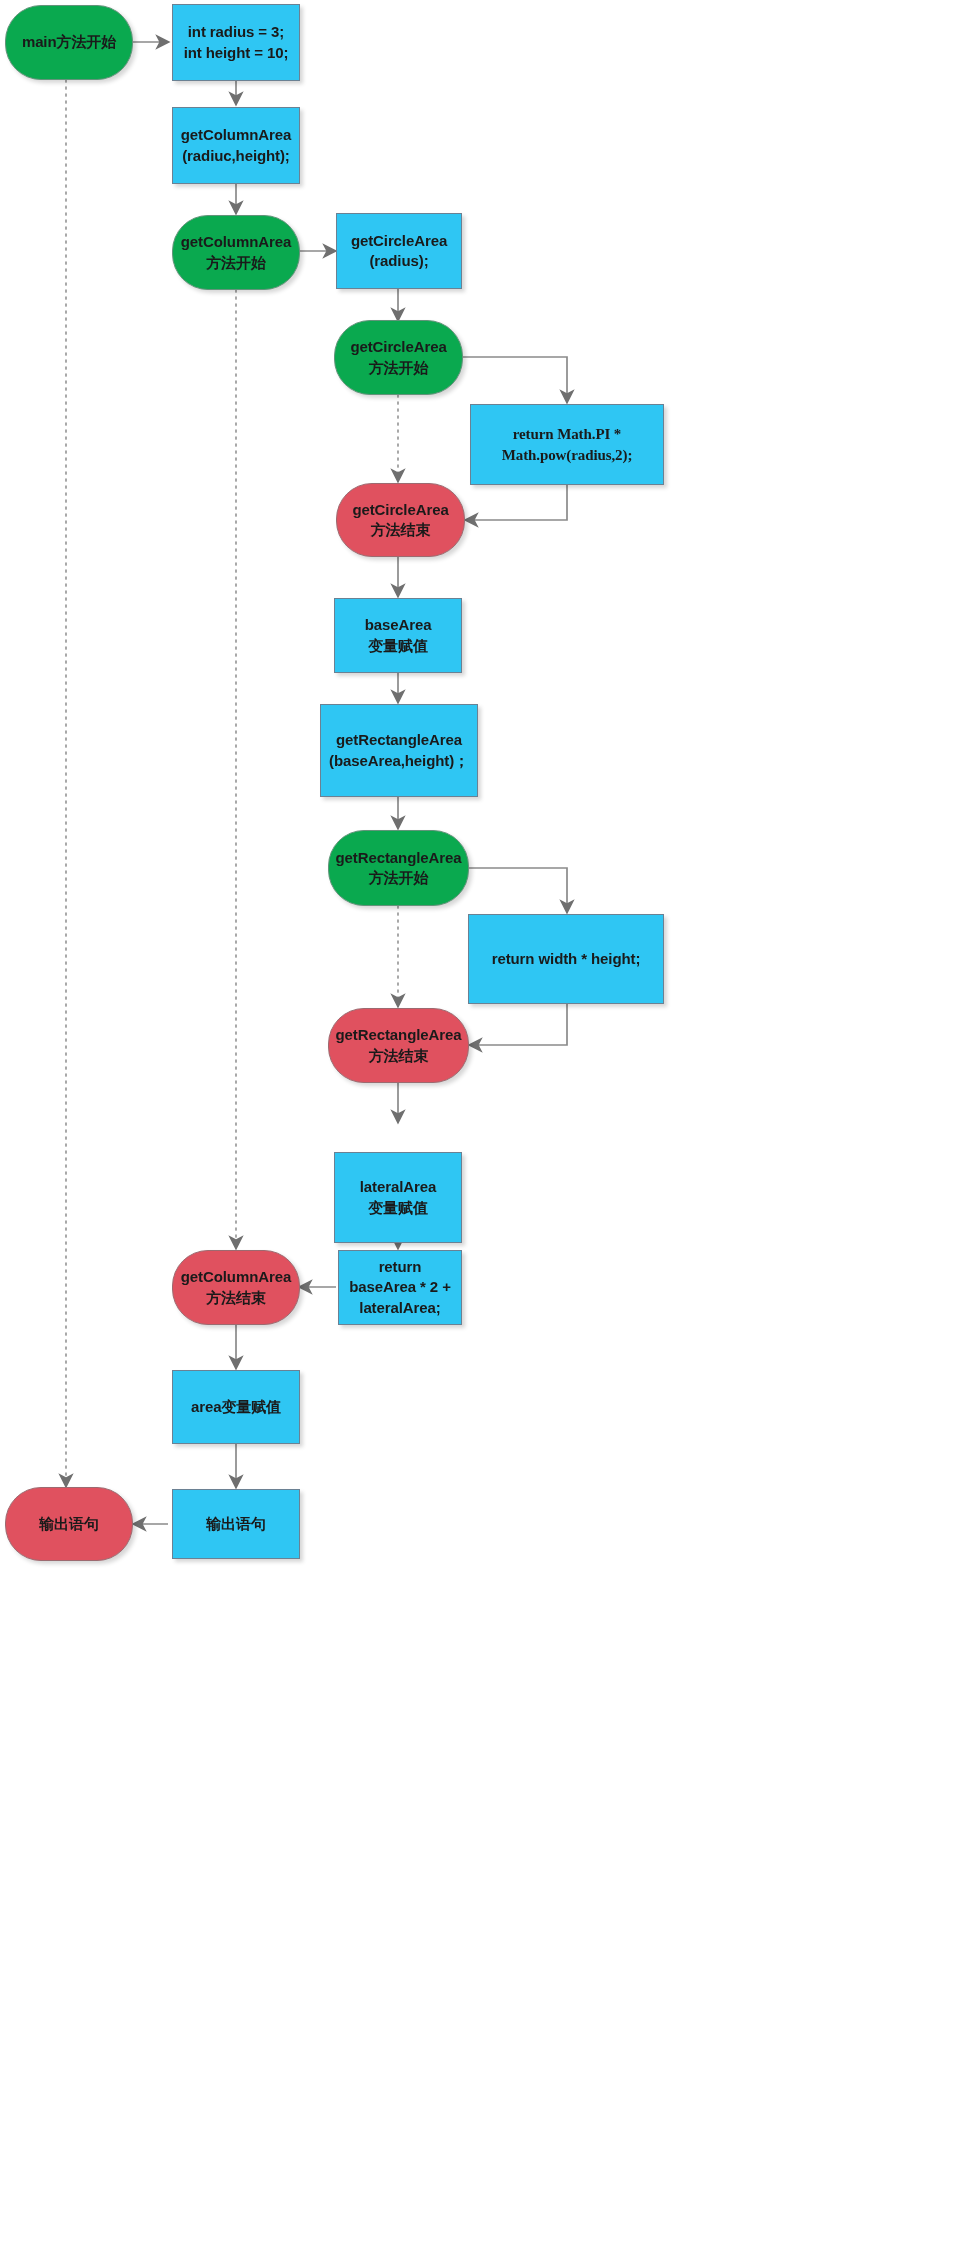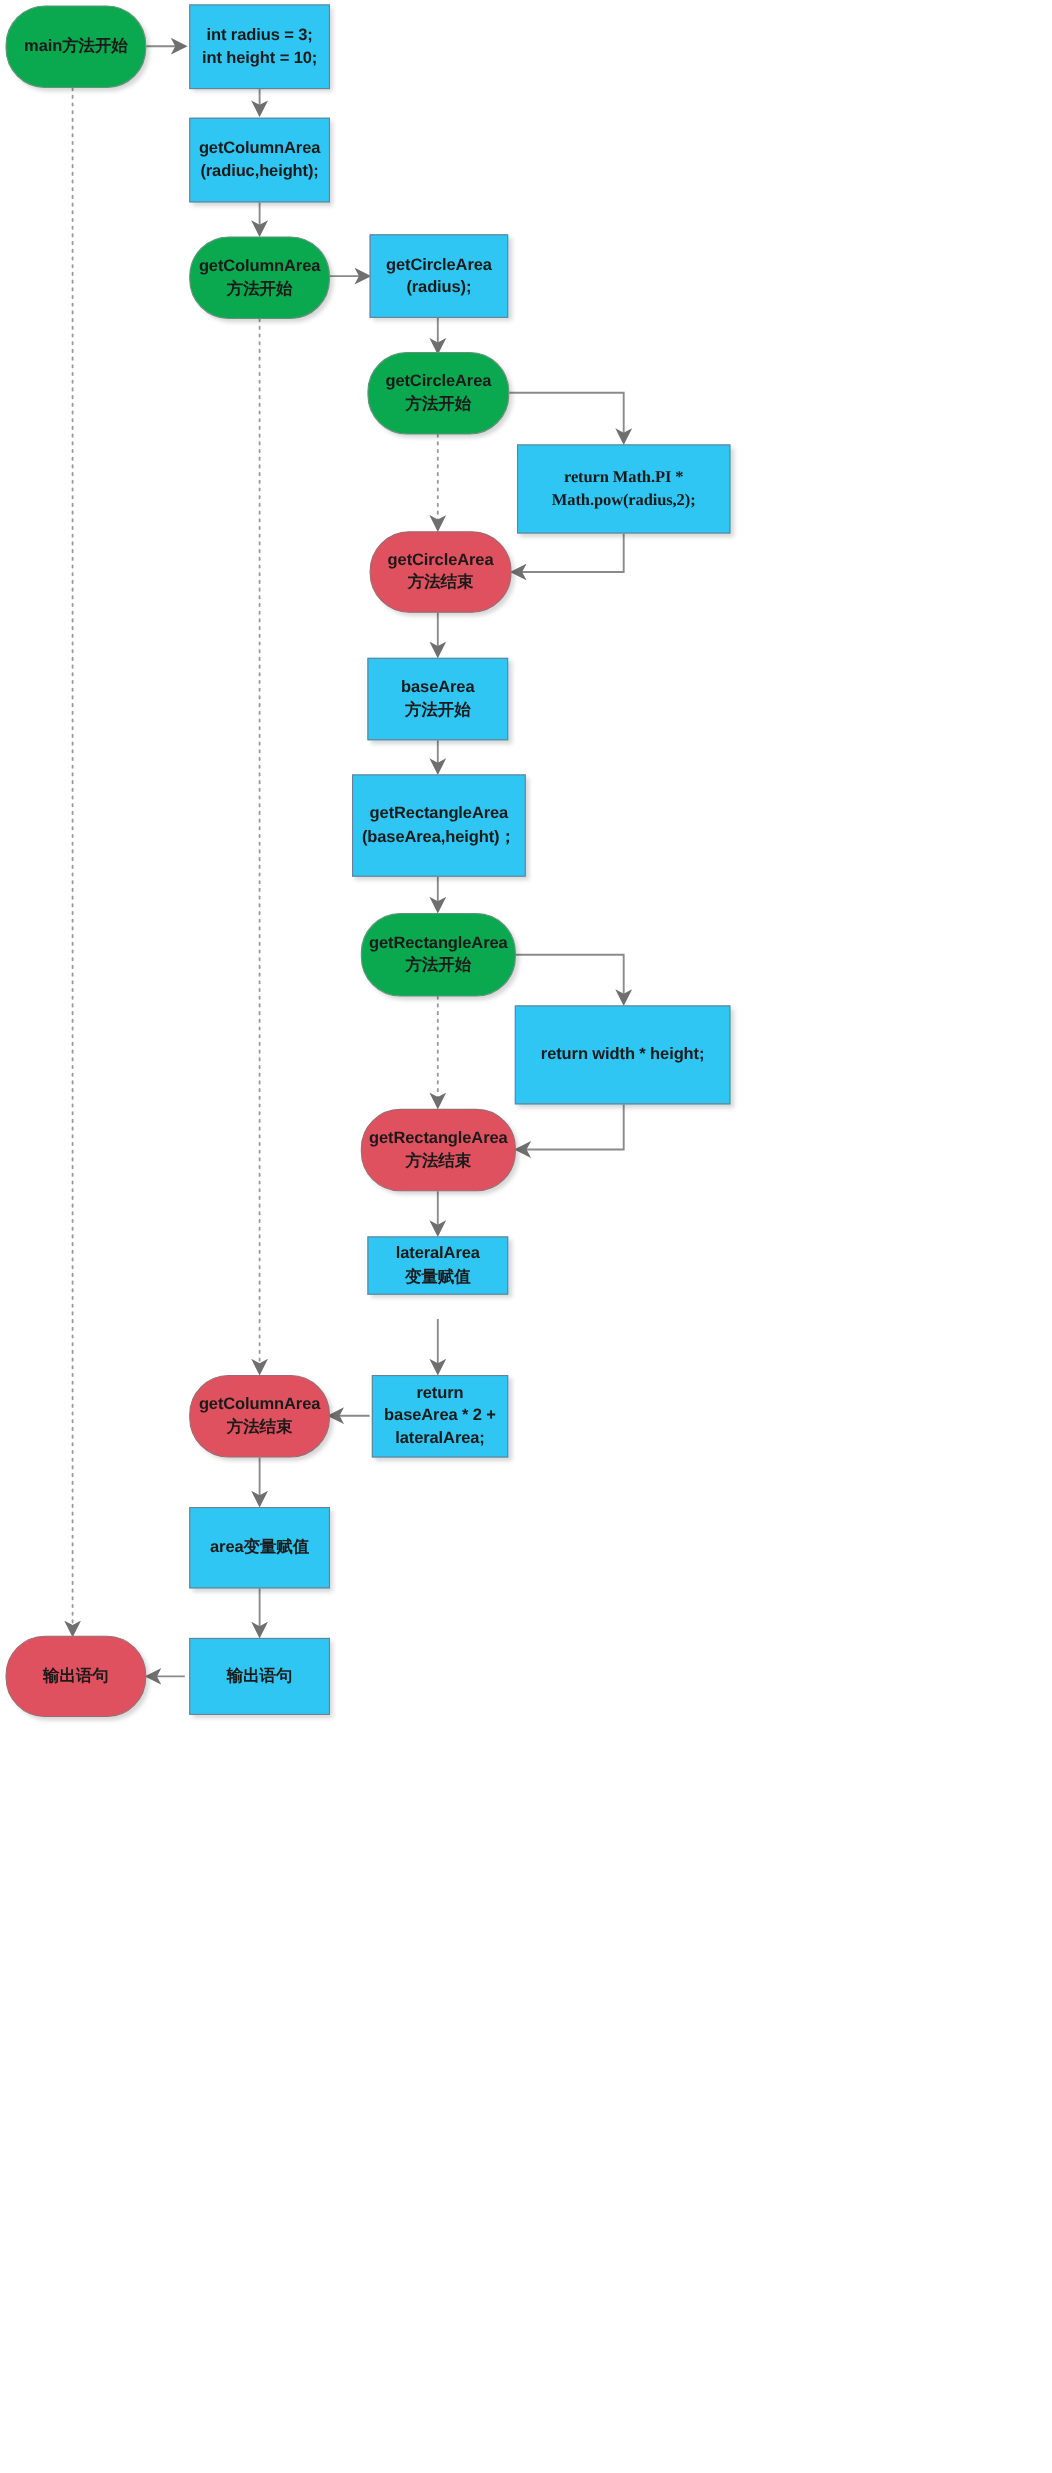--- a/index.html
+++ b/index.html
@@ -153,21 +153,21 @@
 Math.pow(radius,2);</span>
   </div>
 
   <div class="node end" style="left:336px; top:483px; width:129px; height:74px;">
     <span class="label">getCircleArea
 方法结束</span>
   </div>
 
   <div class="node process" style="left:334px; top:598px; width:128px; height:75px;">
     <span class="label">baseArea
-方法开始</span>
+变量赋值</span>
   </div>
 
   <div class="node process" style="left:320px; top:704px; width:158px; height:93px;">
     <span class="label">getRectangleArea
 (baseArea,height)；</span>
   </div>
 
   <div class="node start" style="left:328px; top:830px; width:141px; height:76px;">
     <span class="label">getRectangleArea
 方法开始</span>
@@ -175,21 +175,21 @@
 
   <div class="node process" style="left:468px; top:914px; width:196px; height:90px;">
     <span class="label">return width * height;</span>
   </div>
 
   <div class="node end" style="left:328px; top:1008px; width:141px; height:75px;">
     <span class="label">getRectangleArea
 方法结束</span>
   </div>
 
-  <div class="node process" style="left:334px; top:1124px; width:128px; height:53px;">
+  <div class="node process" style="left:334px; top:1152px; width:128px; height:91px;">
     <span class="label">lateralArea
 变量赋值</span>
   </div>
 
   <div class="node process" style="left:338px; top:1250px; width:124px; height:75px;justify-content:center;">
     <span class="label">return
 baseArea * 2 +
 lateralArea;</span>
   </div>
 

